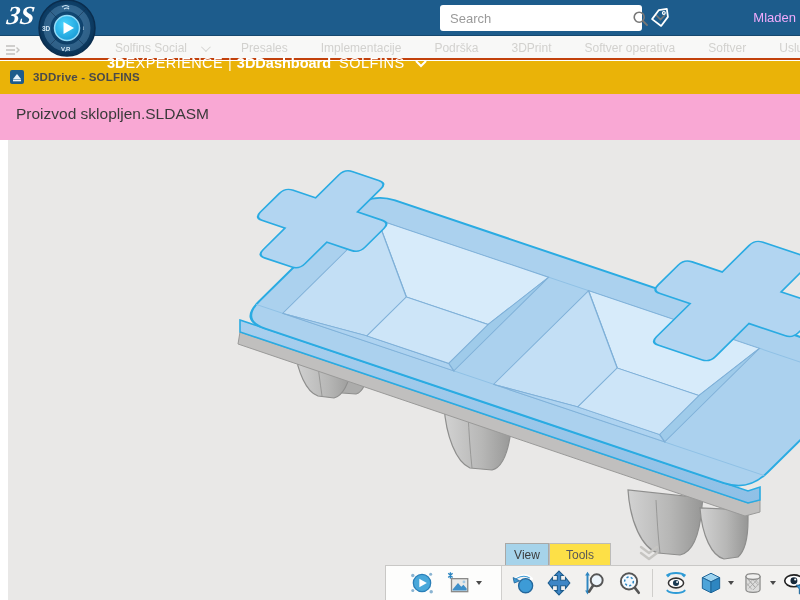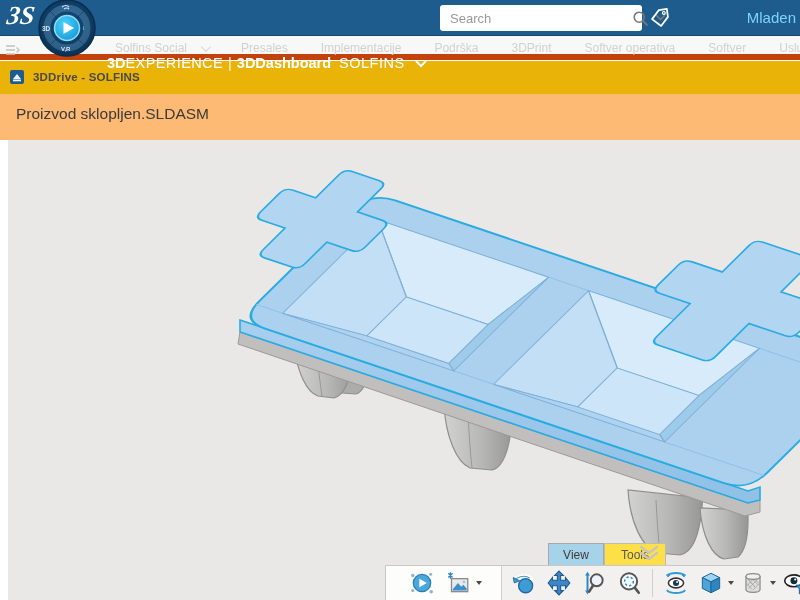--- a/index.html
+++ b/index.html
@@ -22,51 +22,51 @@
   #brand svg { vertical-align:middle; margin-left:6px; }
   #searchbox { position:absolute; left:440px; top:5px; width:202px; height:26px;
                background:#fff; border-radius:3px; display:flex; align-items:center; }
   #searchbox input { flex:1; border:none; outline:none; background:transparent;
                      font-size:13px; color:#333; padding:0 6px 0 10px;
                      font-family:"Liberation Sans", sans-serif; }
   #searchbox input::placeholder { color:#9a9a9a; }
   #searchbox .sico { display:flex; align-items:center; margin-right:6px; }
   #tagbtn { position:absolute; left:648px; top:6px; width:24px; height:24px; cursor:pointer; }
   #username { position:absolute; right:2px; top:0; height:36px; line-height:36px;
-              color:#7dd3fc; font-size:15px; padding-right:2px; }
+              color:#f0abfc; font-size:13px; padding-right:2px; }
 
   
   #tabsbar { position:absolute; left:0; top:36px; width:800px; height:24px;
-             background:#f8f8f7; border-bottom:6px solid #c2410c; z-index:10; }
+             background:#f8f8f7; border-bottom:2px solid #c2410c; z-index:10; }
   #menuicon { position:absolute; left:5px; top:6px; }
   #navtabs { position:absolute; left:115px; top:0; height:24px; display:flex;
              align-items:center; gap:33px; font-size:12px; color:#d2d1ce; white-space:nowrap; }
   #navtabs .chev { display:inline-block; width:7px; height:7px; border-right:1.5px solid #d6d5d2;
                    border-bottom:1.5px solid #d6d5d2; transform:rotate(45deg) translateY(-2px);
                    margin-left:14px; }
 
   
   #widgethead { position:absolute; left:0; top:61px; width:800px; height:33px; background:#eab308; }
   #widgethead .wicon { position:absolute; left:10px; top:9px; width:14px; height:14px;
                        background:#1d5c8c; border-radius:2px; }
   #widgethead .wtitle { position:absolute; left:33px; top:0; line-height:33px;
                         font-size:11.5px; font-weight:bold; color:#4a4a4a; letter-spacing:.2px; }
-  #titlerow { position:absolute; left:0; top:94px; width:800px; height:46px; background:#fdba74; }
+  #titlerow { position:absolute; left:0; top:94px; width:800px; height:46px; background:#f9a8d4; }
   #titlerow .doc { position:absolute; left:16px; top:11px; font-size:15.5px; color:#3a3a3a; }
 
   
   #viewport { position:absolute; left:8px; top:140px; width:792px; height:460px;
               background:#e9e8e7; overflow:hidden; }
   #modelsvg { position:absolute; left:0; top:0; width:792px; height:460px; }
 
   
   #vtabs { position:absolute; left:497px; top:403px; height:23px; display:flex; z-index:5; }
   #vtabs .vtab { height:23px; line-height:22px; text-align:center; font-size:12px;
                  border:1px solid #bcbbb9; border-bottom:none; cursor:pointer; }
-  #vtabs .vtab.active { width:56px; background:#a6d3ea; color:#3c3c3c; border-color:#a9a8a6;margin-left:43px; }
+  #vtabs .vtab.active { width:44px; background:#a6d3ea; color:#3c3c3c; border-color:#a9a8a6; }
   #vtabs .vtab.idle { width:62px; background:#fde047; color:#585858; }
   #dblchev { position:absolute; left:629px; top:404px; cursor:pointer; z-index:5; }
   #iconpanel { position:absolute; left:377px; top:425px; width:430px; height:35px;
                background:#f2f1ef; border:1px solid #c9c8c6; border-bottom:none; z-index:5;
                display:flex; align-items:center; }
   #panel1 { width:116px; height:35px; background:#fdfdfc; border-right:1px solid #d0cfcd;
             display:flex; align-items:center; justify-content:center; gap:4px; }
   .tbtn { width:32px; height:30px; display:flex; align-items:center; justify-content:center;
           cursor:pointer; border-radius:2px; }
   .caret { width:0; height:0; border-left:3.5px solid transparent; border-right:3.5px solid transparent;

